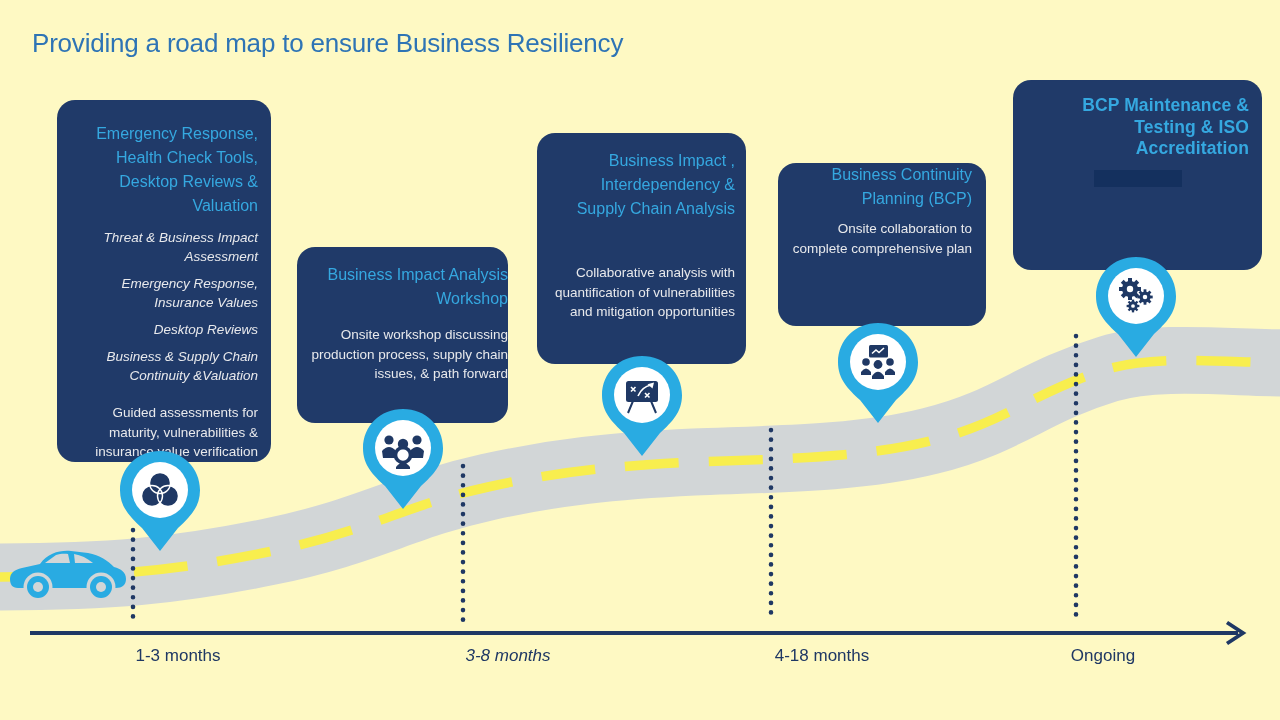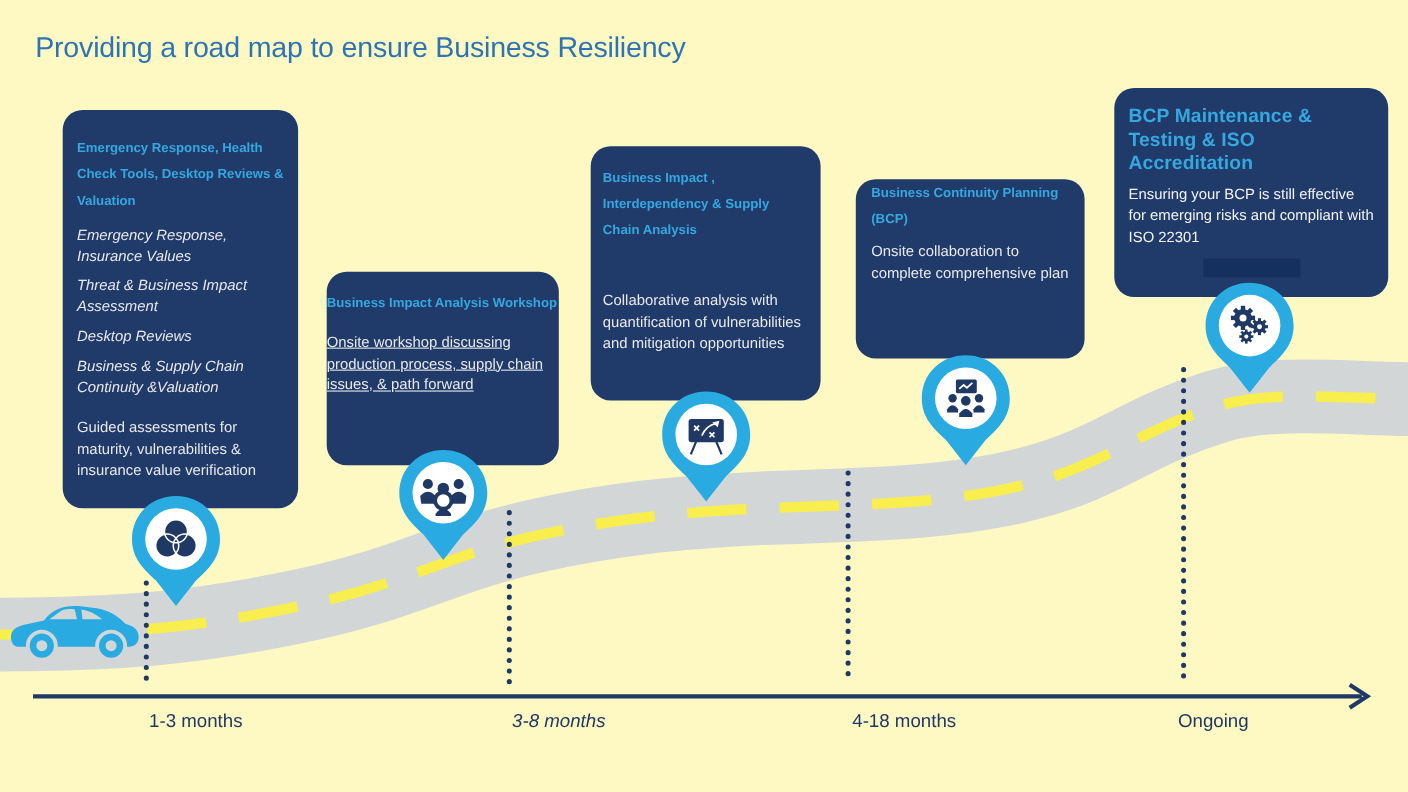--- a/index.html
+++ b/index.html
@@ -13,29 +13,29 @@
     --lane-yellow:#F8EE4E;
     --timeline-navy:#1F3864;
     --redacted-navy:#14305E;
   }
   *{margin:0;padding:0;box-sizing:border-box;}
   html,body{background:#fff;}
   body{font-family:"Liberation Sans",sans-serif;}
   .slide{position:relative;width:1280px;height:720px;background:#fef9c3;overflow:hidden;}
   .page-title{position:absolute;left:32px;top:28px;font-size:26px;font-weight:500;color:var(--title-blue);letter-spacing:-0.2px;}
   .gfx{position:absolute;left:0;top:0;width:1280px;height:720px;}
-  .card{position:absolute;background:var(--card-navy);border-radius:18px;text-align:left;color:var(--body-text);z-index:3;}
-  .card h2{color:var(--accent-light-blue);font-weight:700;font-size:12px;line-height:24px;}
+  .card{position:absolute;background:var(--card-navy);border-radius:18px;text-align:right;color:var(--body-text);z-index:3;}
+  .card h2{color:var(--accent-light-blue);font-weight:400;font-size:16px;line-height:24px;}
   .card .desc{font-size:13.5px;line-height:19.5px;color:var(--body-text);}
   .card1{left:57px;top:100px;width:214px;height:362px;padding:22px 13px 0;}
   .card1 .items{margin-top:10px;}
   .card1 .item{font-style:italic;font-size:13.5px;line-height:19px;margin-bottom:8px;}
   .card1 .desc{margin-top:18px;}
   .card2{left:297px;top:247px;width:211px;height:176px;padding:16px 0 0;}
-  .card2 .desc{margin-top:14px;text-decoration:underline;}
+  .card2 .desc{margin-top:14px;}
   .card3{left:537px;top:133px;width:209px;height:231px;padding:16px 11px 0;}
   .card3 .desc{margin-top:42px;}
   .card4{left:778px;top:163px;width:208px;height:163px;padding:0 14px 0;}
   .card4 .desc{margin-top:8px;}
   .card5{left:1013px;top:80px;width:249px;height:190px;padding:15px 13px 0;}
   .card5 h2{font-size:17.5px;line-height:21.5px;font-weight:700;letter-spacing:0.1px;}
   .card5 .desc{margin-top:7px;color:#F2F3F5;}
   .redacted{width:88px;height:17px;background:var(--redacted-navy);margin:10px auto 0;}
   .pin{position:absolute;width:86px;height:106px;z-index:4;}
   .tl-label{position:absolute;top:646px;transform:translateX(-50%);font-size:17px;font-weight:500;color:var(--timeline-navy);white-space:nowrap;z-index:2;text-align:right;}
@@ -68,22 +68,22 @@
     <line x1="771" y1="430" x2="771" y2="621" style="stroke:var(--timeline-navy)" stroke-width="4.6" stroke-dasharray="0.1 9.5" stroke-linecap="round"></line>
     <line x1="1076" y1="336" x2="1076" y2="621" style="stroke:var(--timeline-navy)" stroke-width="4.6" stroke-dasharray="0.1 9.5" stroke-linecap="round"></line>
 
     <line x1="30" y1="633" x2="1238" y2="633" style="stroke:var(--timeline-navy)" stroke-width="3.8"></line>
     <polyline points="1227,622.5 1243,633 1227,643.5" fill="none" style="stroke:var(--timeline-navy)" stroke-width="3.8"></polyline>
   </svg>
 
   <div class="card card1">
     <h2>Emergency Response, Health Check Tools, Desktop Reviews &amp; Valuation</h2>
     <div class="items">
+      <div class="item">Threat &amp; Business Impact Assessment</div>
       <div class="item">Emergency Response, Insurance Values</div>
-      <div class="item">Threat &amp; Business Impact Assessment</div>
       <div class="item">Desktop Reviews</div>
       <div class="item">Business &amp; Supply Chain Continuity &amp;Valuation</div>
     </div>
     <div class="desc">Guided assessments for maturity, vulnerabilities &amp; insurance value verification</div>
   </div>
 
   <div class="card card2">
     <h2>Business Impact Analysis Workshop</h2>
     <div class="desc">Onsite workshop discussing production process, supply chain issues, &amp; path forward</div>
   </div>
@@ -93,21 +93,20 @@
     <div class="desc">Collaborative analysis with quantification of vulnerabilities and mitigation opportunities</div>
   </div>
 
   <div class="card card4">
     <h2>Business Continuity Planning (BCP)</h2>
     <div class="desc">Onsite collaboration to complete comprehensive plan</div>
   </div>
 
   <div class="card card5">
     <h2>BCP Maintenance &amp; Testing &amp; ISO Accreditation</h2>
-    <div class="desc">Ensuring your BCP is still effective for emerging risks and compliant with ISO 22301</div>
     <div class="redacted"></div>
   </div>
 
   <svg class="pin" style="left:117px;top:448px;" viewBox="0 0 86 106">
     <path d="M43 3 C20.3 3 3 20 3 42.2 C3 59 13 69 25 80 L43 103 L61 80 C73 69 83 59 83 42.2 C83 20 65.7 3 43 3 Z" style="fill:var(--pin-blue)"></path>
     <circle cx="43" cy="42" r="28" fill="#fff"></circle>
     <g transform="translate(43,42)">
       <g style="fill:var(--icon-navy)">
         <circle cx="0" cy="-7" r="10.5"></circle>
           <circle cx="-8" cy="6" r="10.5"></circle>

